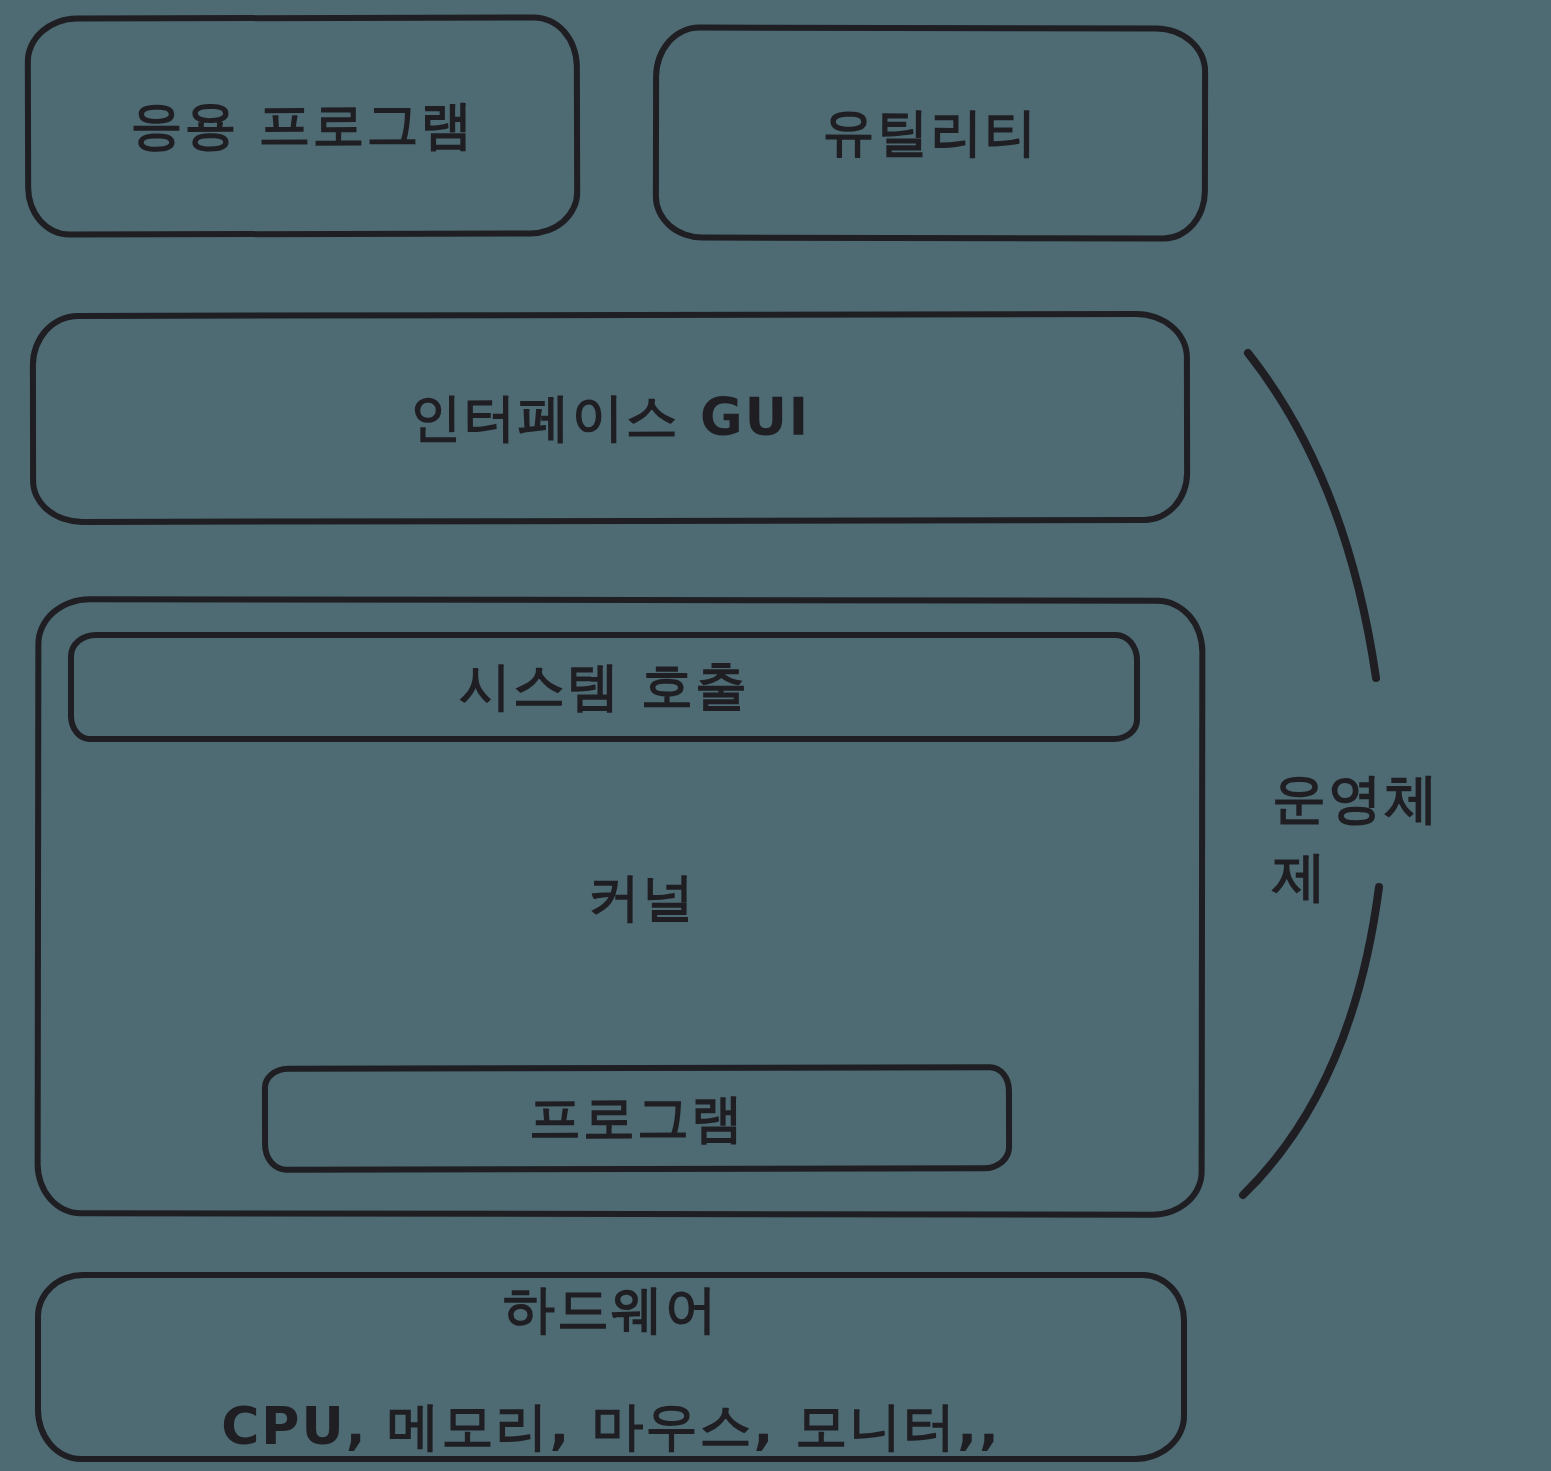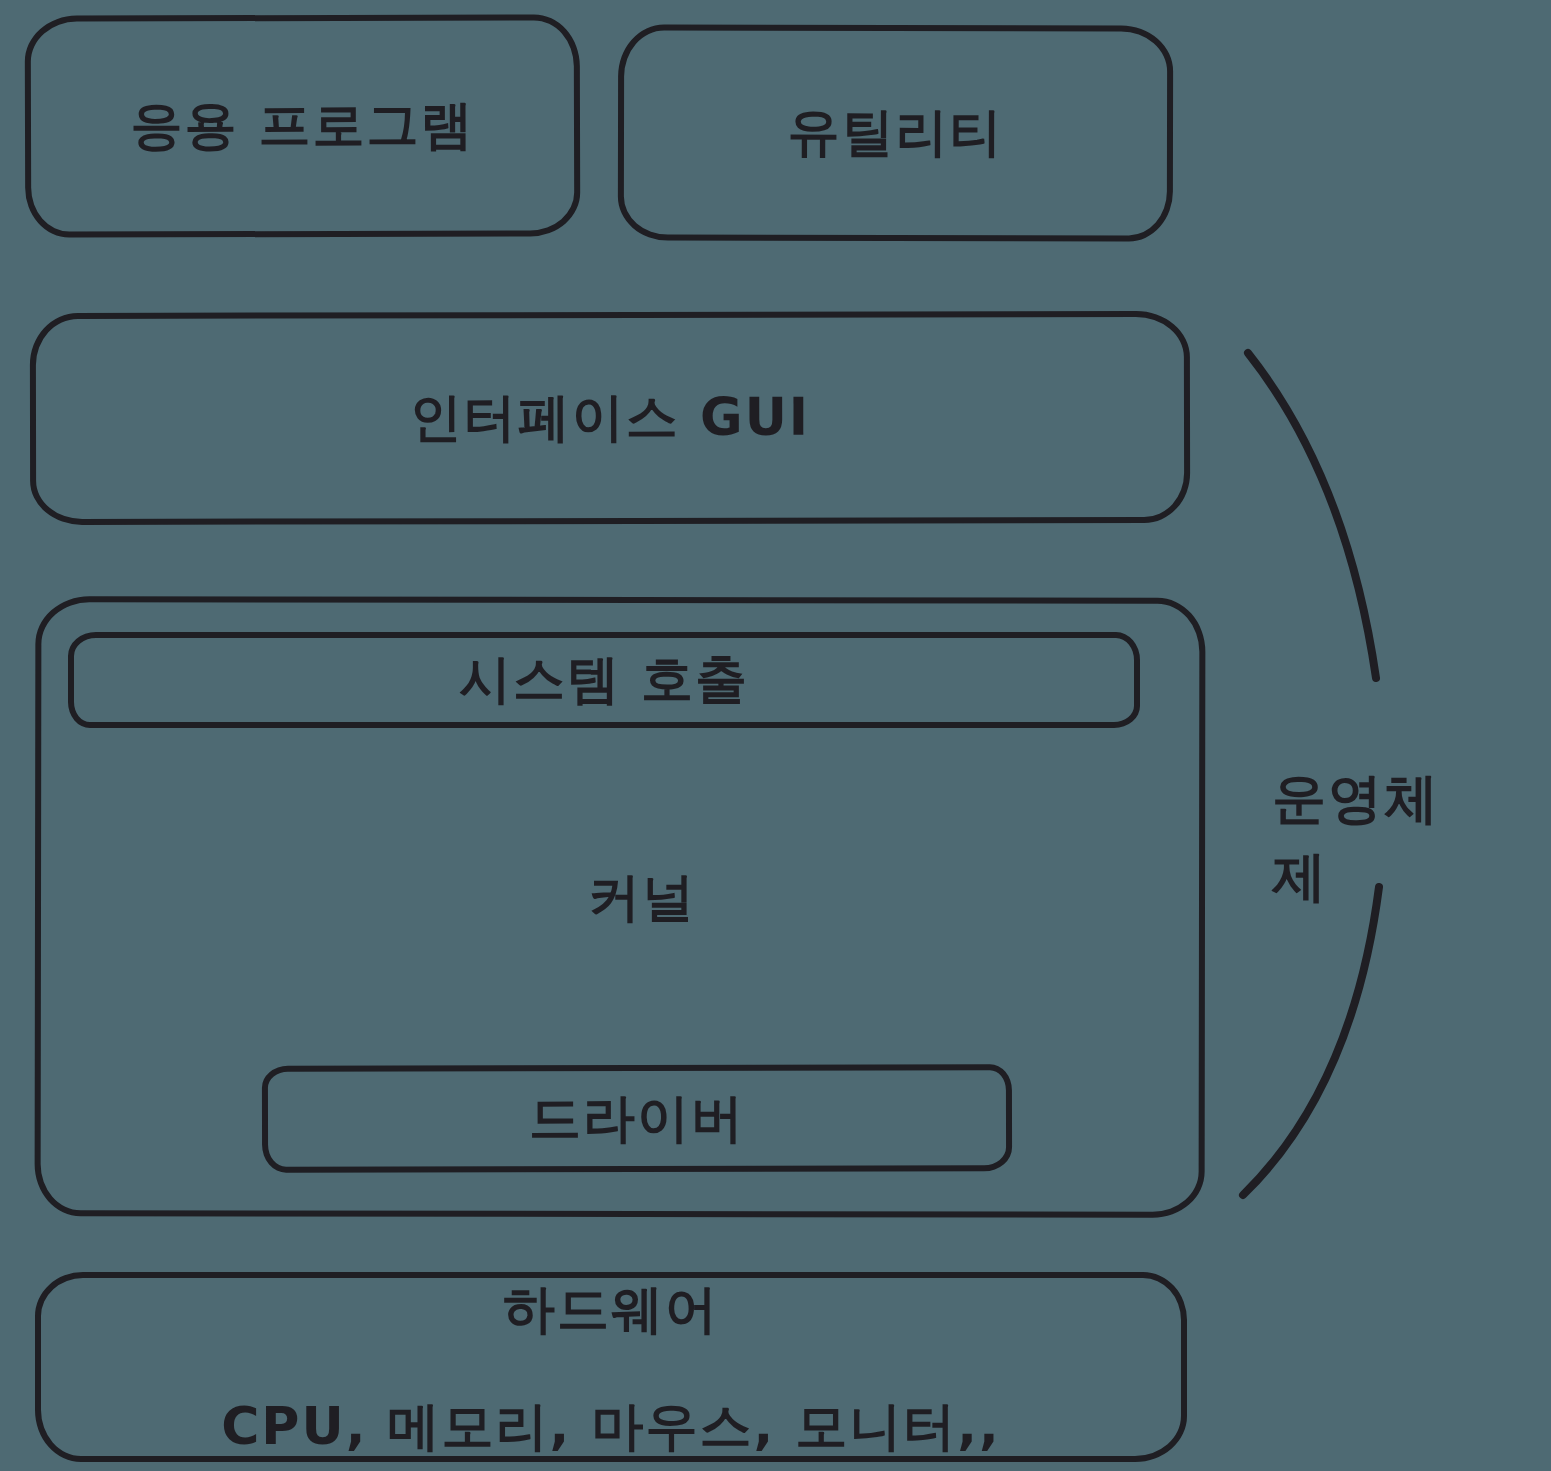--- a/index.html
+++ b/index.html
@@ -31,30 +31,30 @@
   .label {
     font-size: 52px;
     font-weight: 600;
     letter-spacing: 2px;
     color: var(--stroke);
     line-height: 1.45;
   }
 
   
   .box-app      { left: 25px;  top: 15px;  width: 555px;  height: 222px; border-radius: 52px 46px 50px 44px / 46px 52px 44px 50px; transform: rotate(-0.15deg); }
-  .box-utility  { left: 618px; top: 25px;  width: 555px;  height: 216px; border-radius: 46px 52px 44px 50px / 52px 46px 50px 44px; transform: rotate(0.1deg); }
+  .box-utility  { left: 653px; top: 25px;  width: 555px;  height: 216px; border-radius: 46px 52px 44px 50px / 52px 46px 50px 44px; transform: rotate(0.1deg); }
 
   
   .box-interface { left: 30px; top: 312px; width: 1160px; height: 212px; border-radius: 48px 54px 46px 52px / 52px 46px 50px 44px; transform: rotate(-0.1deg); }
 
   
   .box-kernel   { left: 35px;  top: 597px; width: 1170px; height: 620px; border-radius: 54px 48px 52px 46px / 48px 54px 46px 52px; transform: rotate(0.08deg); }
 
   
-  .box-syscall  { left: 68px;  top: 632px; width: 1072px; height: 96px; border-radius: 28px 24px 26px 22px / 24px 28px 22px 26px; }
+  .box-syscall  { left: 68px;  top: 632px; width: 1072px; height: 110px; border-radius: 28px 24px 26px 22px / 24px 28px 22px 26px; }
   .kernel-label {
     position: absolute; left: 35px; top: 860px; width: 1170px;
     text-align: center;
     padding-left: 44px;
   }
   .box-driver   { left: 262px; top: 1065px; width: 750px; height: 107px; border-radius: 26px 22px 28px 24px / 22px 26px 24px 28px; transform: rotate(-0.12deg); }
 
   
   .box-hardware { left: 35px;  top: 1272px; width: 1152px; height: 190px; border-radius: 48px 44px 52px 46px / 44px 48px 46px 52px; flex-direction: column; gap: 45px; }
   .hardware-detail { font-size: 52px; font-weight: 700; letter-spacing: 2px; }
@@ -87,21 +87,21 @@
 
   <div class="box box-syscall">
     <span class="label">시스템 호출</span>
   </div>
 
   <div class="kernel-label">
     <span class="label">커널</span>
   </div>
 
   <div class="box box-driver">
-    <span class="label">드라이버</span>
+    <span class="label">프로그램</span>
   </div>
 
   <div class="box box-hardware">
     <span class="label">하드웨어</span>
     <span class="hardware-detail">CPU, 메모리, 마우스, 모니터,,</span>
   </div>
 
   <svg class="brace-svg" width="1551" height="1471" viewBox="0 0 1551 1471">
     <path d="M 1248 353 Q 1347 478 1376 678" fill="none" stroke="var(--stroke)" stroke-width="8" stroke-linecap="round"></path>
     <path d="M 1379 887 Q 1353 1088 1243 1195" fill="none" stroke="var(--stroke)" stroke-width="8" stroke-linecap="round"></path>

